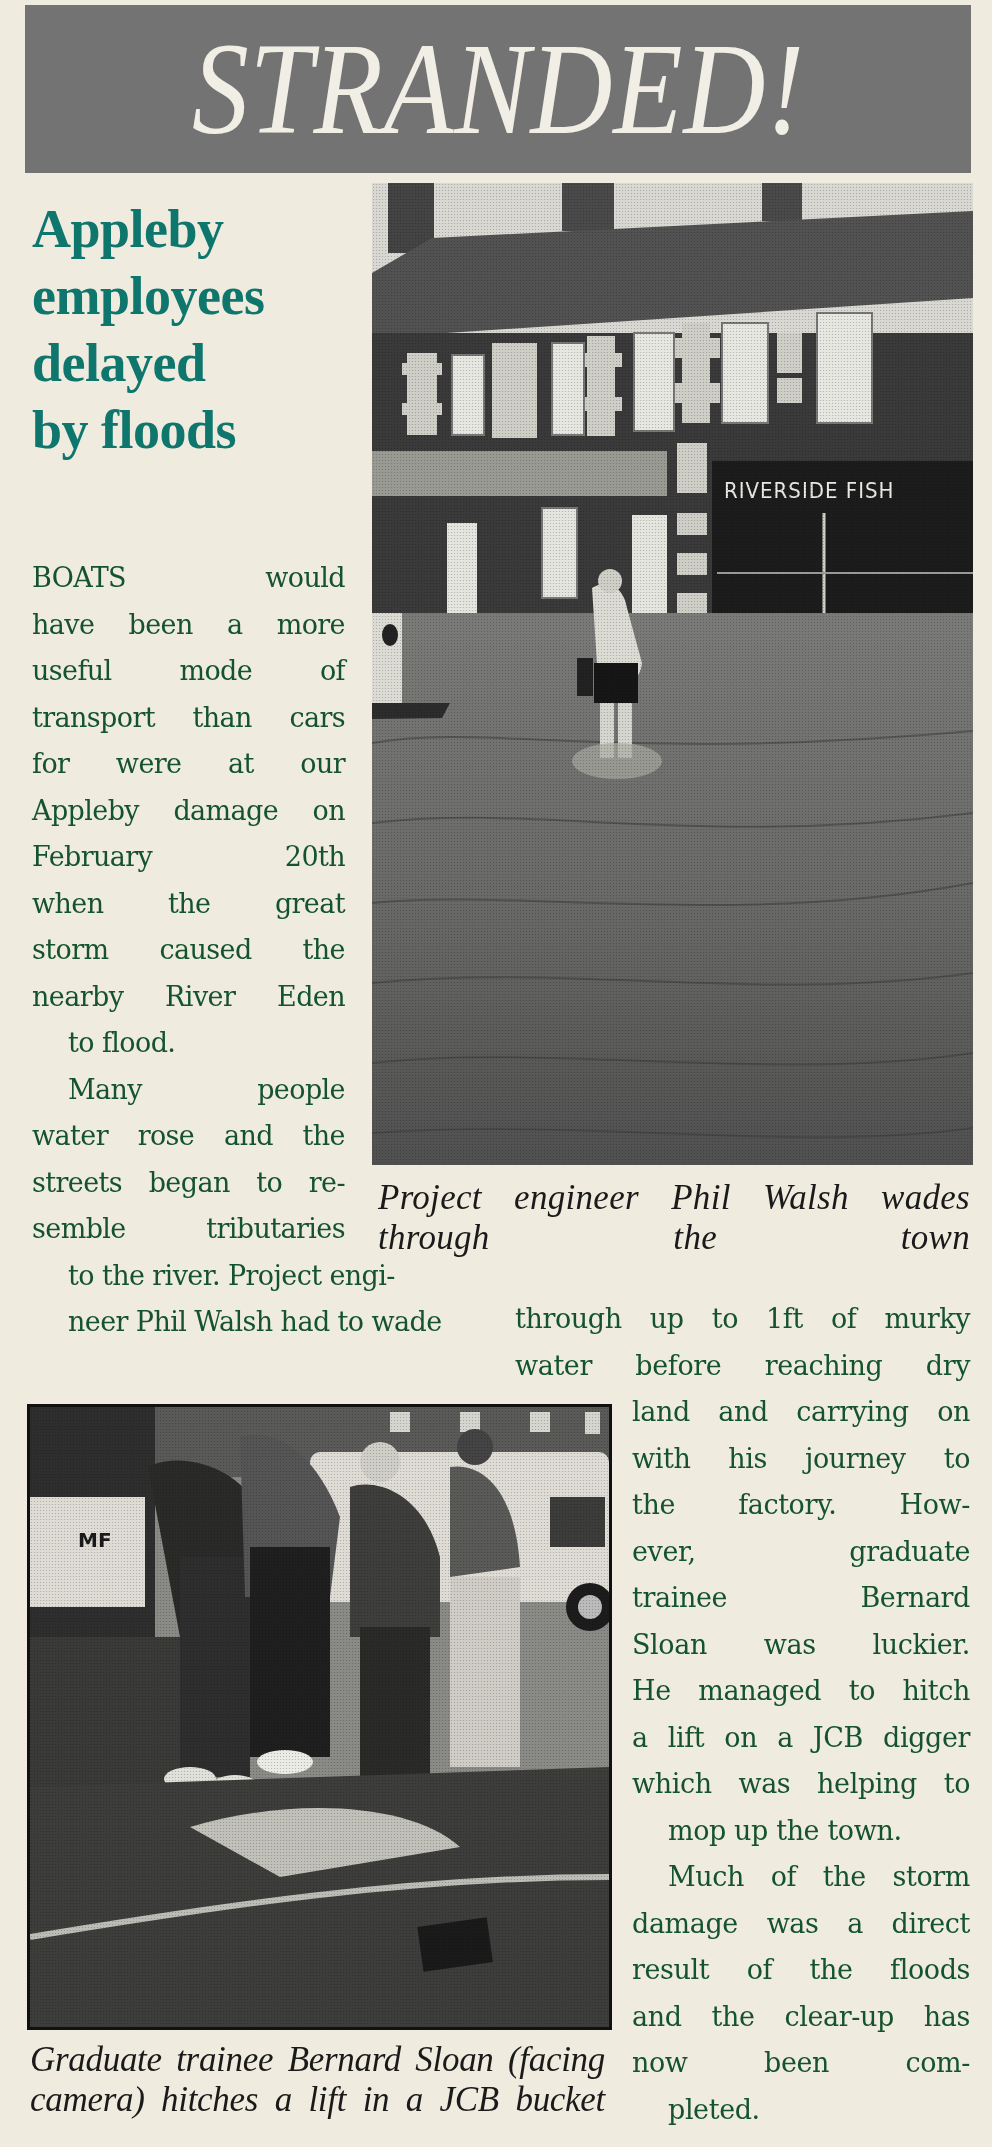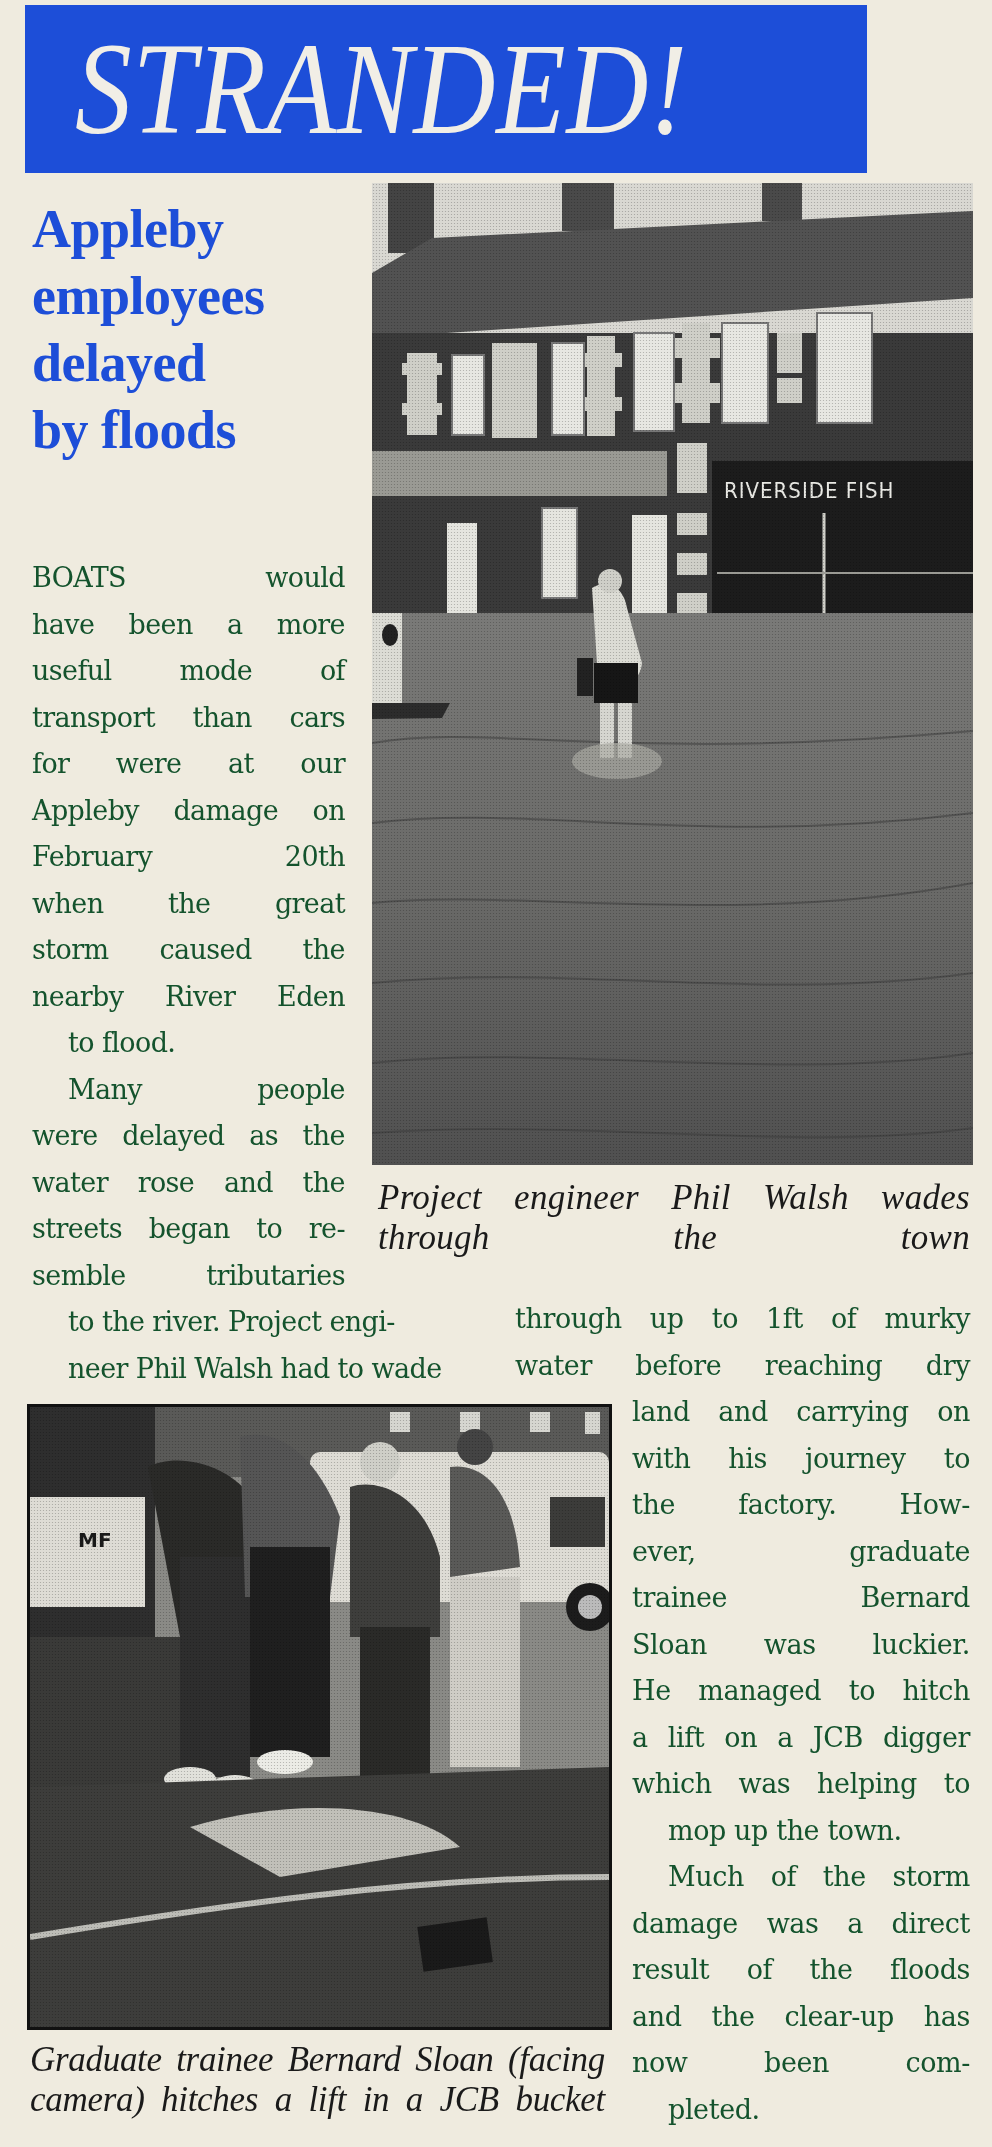--- a/index.html
+++ b/index.html
@@ -3,34 +3,34 @@
 <meta charset="utf-8">
 <style>
   html, body { margin: 0; padding: 0; }
   body {
     width: 992px; height: 2147px; position: relative; overflow: hidden;
     background: #efebdf;
     font-family: "Liberation Serif", "DejaVu Serif", serif;
     color: #1a1a1a;
   }
   .banner {
-    position: absolute; left: 25px; top: 5px; width: 842px; height: 168px;
-    background: #1d4ed8;
-    display: flex; align-items: center; justify-content: flex-start;
+    position: absolute; left: 25px; top: 5px; width: 946px; height: 168px;
+    background: #737373;
+    display: flex; align-items: center; justify-content: center;
   }
   .banner-title {
     font-family: "Liberation Serif", serif;
     font-style: italic; font-weight: normal;
     color: #f1eee6; font-size: 132px; letter-spacing: 1px;
     transform: scaleX(0.86); line-height: 1;
   }
   .headline {
     position: absolute; left: 32px; top: 196px; width: 320px;
     font-family: "Liberation Serif", serif; font-weight: bold;
-    font-size: 54px; line-height: 67px; color: #1d4ed8;
+    font-size: 54px; line-height: 67px; color: #0f766e;
     letter-spacing: -0.5px;
   }
   .headline span { display: block; }
   .col-text {
     font-family: "DejaVu Serif", serif;
     font-size: 27px; line-height: 46.5px; color: #14532d;
   }
   .line { display: block; text-align: justify; text-align-last: justify; white-space: nowrap; }
   .line.last { text-align-last: left; margin-left: 36px; }
   .indent { padding-left: 36px; }
@@ -72,21 +72,20 @@
   <span class="line">useful mode of</span>
   <span class="line">transport than cars</span>
   <span class="line">for were at our</span>
   <span class="line">Appleby damage on</span>
   <span class="line">February 20th</span>
   <span class="line">when the great</span>
   <span class="line">storm caused the</span>
   <span class="line">nearby River Eden</span>
   <span class="line last">to flood.</span>
   <span class="line indent">Many people</span>
-  <span class="line">were delayed as the</span>
   <span class="line">water rose and the</span>
   <span class="line">streets began to re-</span>
   <span class="line">semble tributaries</span>
   <span class="line last" style="width:448px">to the river. Project engi-</span>
   <span class="line last" style="width:448px">neer Phil Walsh had to wade</span>
 </div>
 
 <div class="photo photo1">
   <svg width="601" height="982" viewBox="0 0 601 982">
     <defs>

